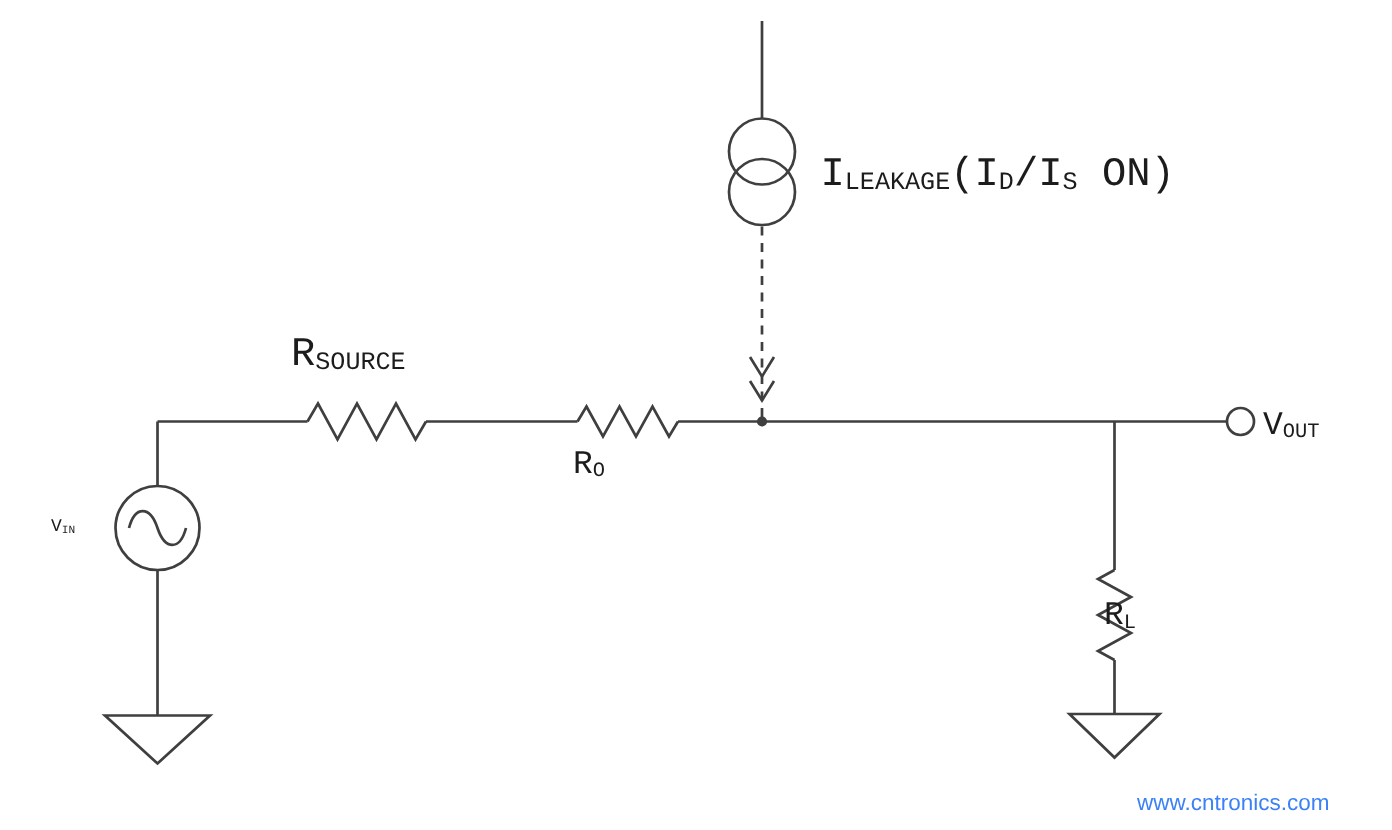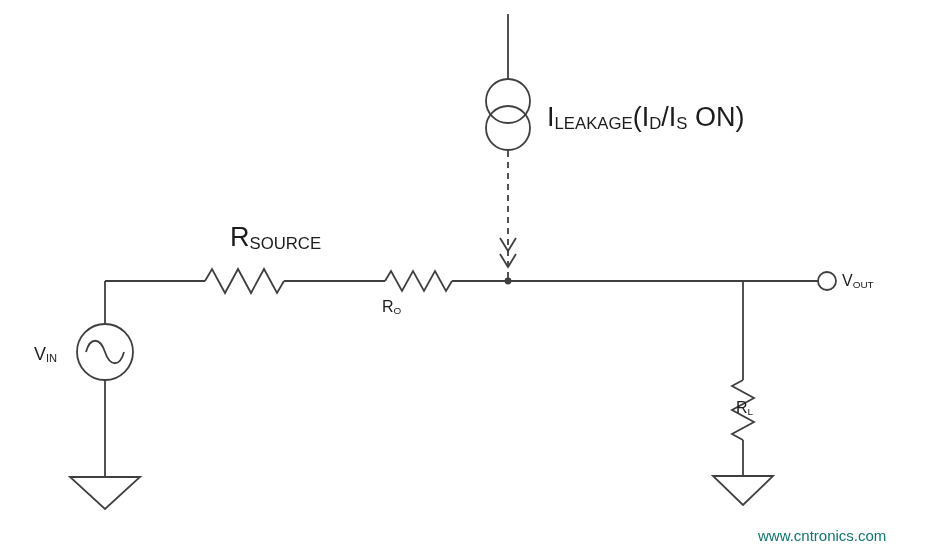--- a/index.html
+++ b/index.html
@@ -9,30 +9,31 @@
     background:#ffffff;
     font-family:"Liberation Sans", sans-serif;
     overflow:hidden;
   }
   .stage svg { position:absolute; left:0; top:0; }
   .label {
     position:absolute;
     color:#1c1c1c;
     white-space:nowrap;
     line-height:1;
+    font-family:Liberation Mono, monospace;
   }
   .sub { font-size:0.62em; vertical-align:-0.18em; letter-spacing:0; }
   .lg { font-size:27px; }
-  .md { font-size:16px; }
-  .sm { font-size:18px; }
+  .md { font-size:22px; }
+  .sm { font-size:12px; }
   .watermark {
     position:absolute;
     left:758px; top:527px;
     font-size:15px;
-    color:#0f766e;
+    color:#3b82f6;
     white-space:nowrap;
   }
 </style>
 </head>
 <body>
 
 <div class="stage">
 
   <svg width="928" height="553" viewBox="0 0 928 553">
     <g fill="none" stroke="#3f3f3f" stroke-width="1.8">
@@ -76,21 +77,21 @@
         <path d="M743 380 l-11 6 l22 12 l-22 12 l22 12 l-22 12 l11 6"></path>
         <path d="M743 440 L743 476"></path>
       </g>
 
       <path d="M713 476 L773 476 L743 505 Z"></path>
 
       <circle cx="827" cy="281" r="9" fill="#ffffff"></circle>
     </g>
   </svg>
 
-  <div class="label lg" style="left:194px; top:224px;margin-left:36px;">
+  <div class="label lg" style="left:194px; top:224px;">
     <span>R</span><span class="sub">SOURCE</span>
   </div>
 
   <div class="label md" style="left:382px; top:299px;">
     <span>R</span><span class="sub">O</span>
   </div>
 
   <div class="label lg" style="left:547px; top:104px;">
     <span>I</span><span class="sub">LEAKAGE</span><span>(I</span><span class="sub">D</span><span>/I</span><span class="sub">S</span><span> ON)</span>
   </div>

